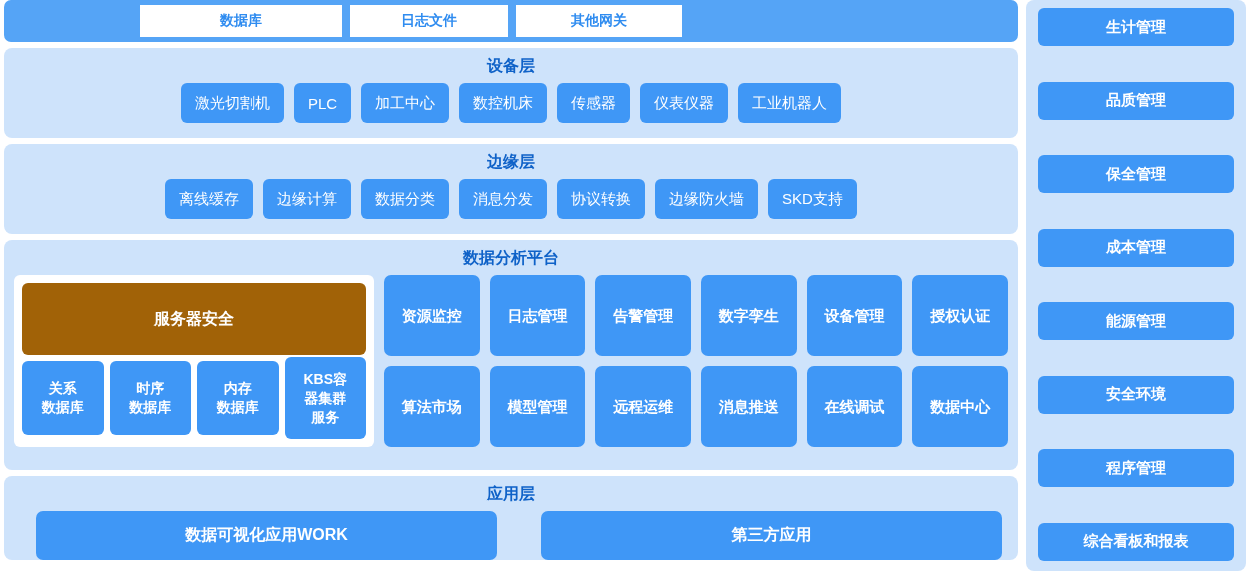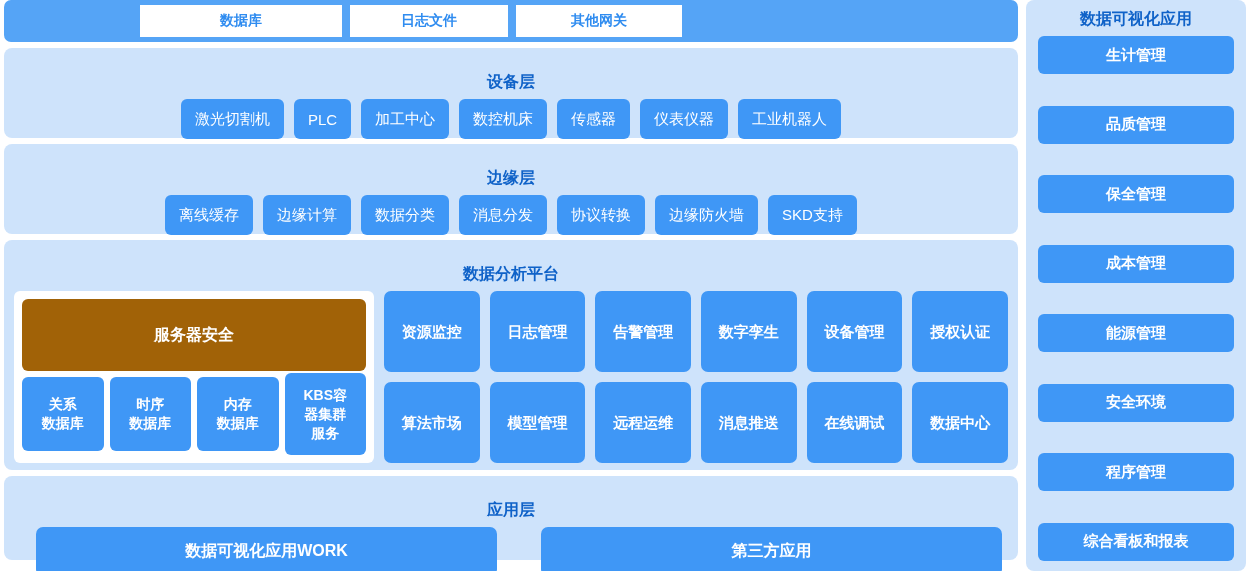--- a/index.html
+++ b/index.html
@@ -40,21 +40,21 @@
   .gw-box.w1{width:202px;}
   .gw-box.w2{width:158px;}
   .gw-box.w3{width:174px;}
   .gw-box.w4{width:166px;}
 
   
   .layer{
     background:#cee3fb;
     border-radius:8px;
     box-sizing:border-box;
-    padding:24px 10px 10px 10px;
+    padding:8px 10px 10px 10px;
     position:relative;
   }
   .layer-title{
     text-align:center;
     color:#0f62c8;
     font-size:16px;
     font-weight:bold;
     line-height:20px;
     margin-bottom:7px;
   }
@@ -297,21 +297,20 @@
       <div class="layer-title">应用层</div>
       <div class="app-row">
         <div class="app-box">数据可视化应用WORK</div>
         <div class="app-box">第三方应用</div>
       </div>
     </div>
 
   </div>
 
   <div class="sidebar">
-    <div class="sidebar-title">数据可视化应用</div>
     <div class="sb-list">
       <div class="sb-item">生计管理</div>
       <div class="sb-item">品质管理</div>
       <div class="sb-item">保全管理</div>
       <div class="sb-item">成本管理</div>
       <div class="sb-item">能源管理</div>
       <div class="sb-item">安全环境</div>
       <div class="sb-item">程序管理</div>
       <div class="sb-item">综合看板和报表</div>
     </div>

